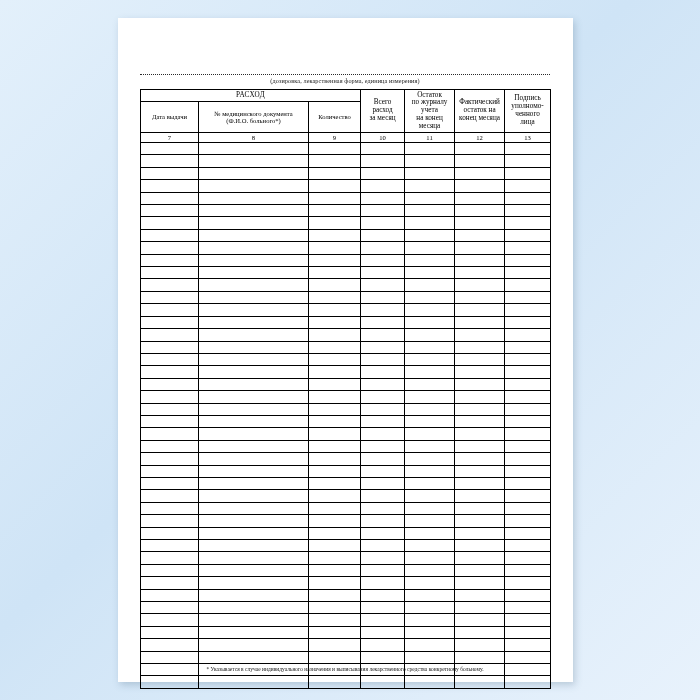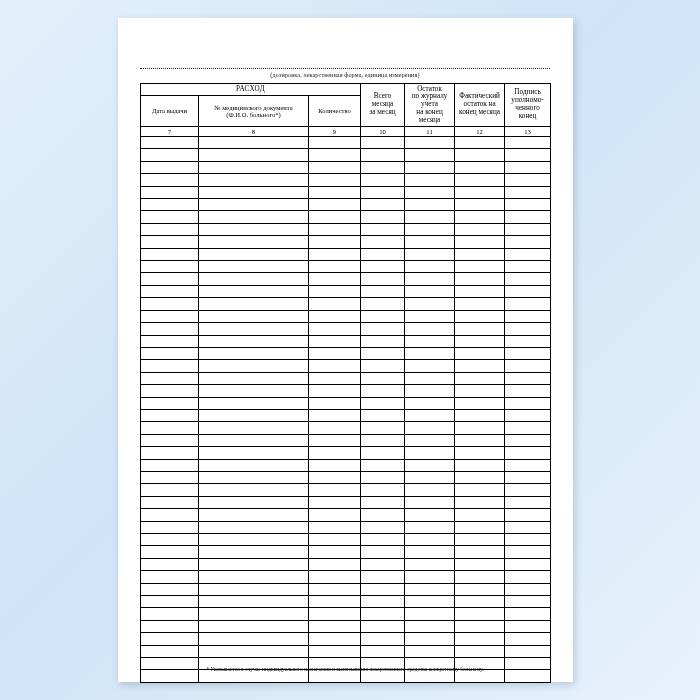--- a/index.html
+++ b/index.html
@@ -23,21 +23,21 @@
     left: 118px;
     top: 18px;
     width: 455px;
     height: 664px;
     background: #ffffff;
     box-shadow: 2px 3px 7px rgba(60, 90, 120, 0.25);
   }
   .sheet-inner {
     position: absolute;
     left: 22px;
-    top: 28px;
+    top: 34px;
     width: 410px;
   }
   .header-rule {
     width: 100%;
     border-bottom: 1px dotted #2a2a2a;
     height: 22px;
   }
   .caption {
     text-align: center;
     font-size: 6.2px;
@@ -118,40 +118,40 @@
         <col style="width:44px">
         <col style="width:50px">
         <col style="width:50px">
         <col style="width:46px">
       </colgroup>
       <tbody>
         <tr class="hdr-top">
           <td colspan="3" class="hdr-rashod">РАСХОД</td>
           <td rowspan="2">
             <span class="small-multi" style="white-space:pre-line;">Всего
-месяца
+расход
 за месяц</span>
           </td>
           <td rowspan="2">
             <span class="small-multi" style="white-space:pre-line;text-align:center;">Остаток
 по журналу
 учета
 на конец
 месяца</span>
           </td>
           <td rowspan="2">
             <span class="small-multi" style="white-space:pre-line;font-family:Liberation Serif, serif;">Фактический
 остаток на
 конец месяца</span>
           </td>
           <td rowspan="2">
             <span class="small-multi" style="white-space:pre-line;">Подпись
 уполномо-
 ченного
-конец</span>
+лица</span>
           </td>
         </tr>
         <tr class="hdr-sub">
           <td>Дата выдачи</td>
           <td>
             <span class="small-multi" style="white-space:pre-line;">№ медицинского документа
 (Ф.И.О. больного*)</span>
           </td>
           <td>Количество</td>
         </tr>

